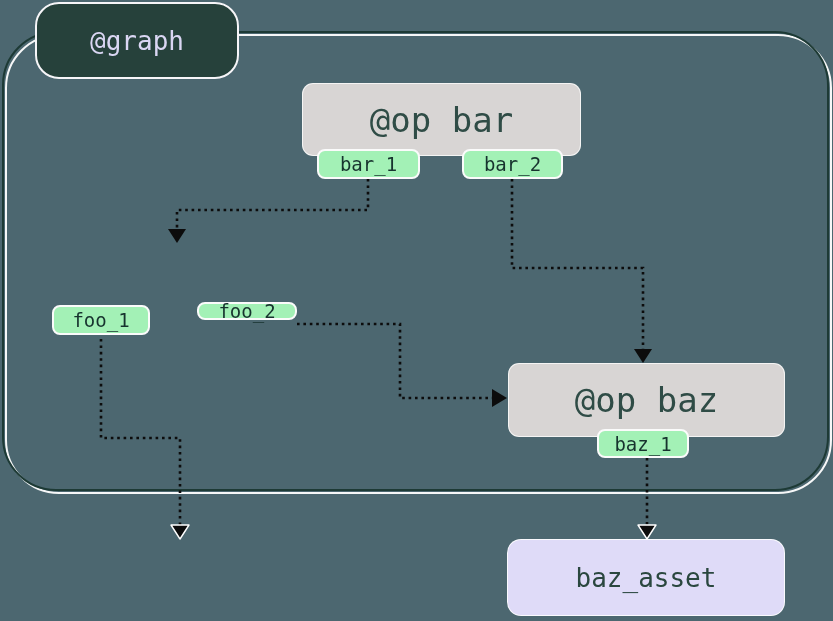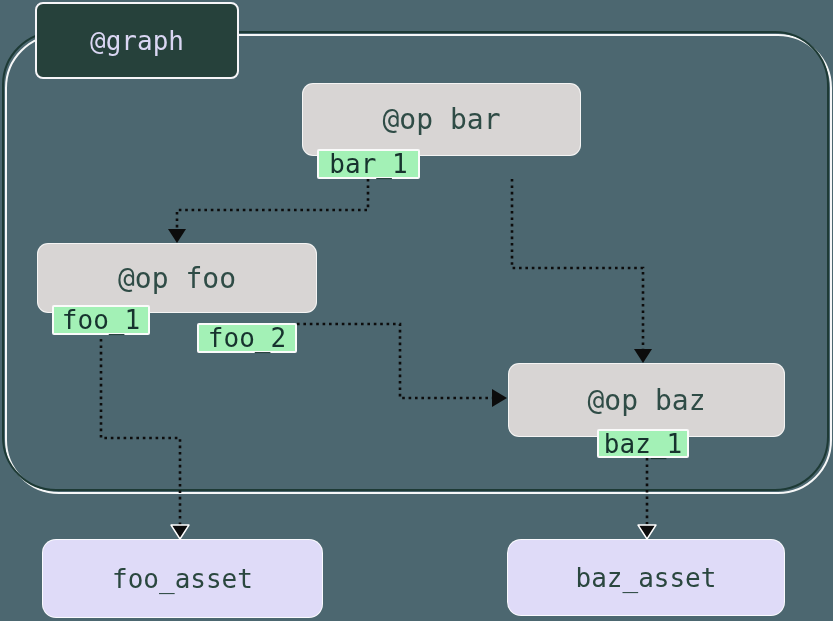--- a/index.html
+++ b/index.html
@@ -23,44 +23,44 @@
   .boundary-green{
     position:absolute;left:2px;top:31px;right:4px;bottom:130px;
     border:2.5px solid #1D3A35;
     border-radius:54px;
     z-index:1;
   }
   .graph-label{
     position:absolute;left:35px;top:2px;width:204px;height:77px;
     background:#26413B;
     border:2px solid #F6F5F8;
-    border-radius:8px;
+    border-radius:24px;
     box-sizing:border-box;
     display:flex;align-items:center;justify-content:center;
     color:#DAD6F3;font-size:26px;
     z-index:5;
   }
   .op{
     position:absolute;
     background:#D8D5D4;
     border:1.5px solid rgba(255,255,255,0.75);
     border-radius:11px;
     box-sizing:border-box;
     display:flex;align-items:center;justify-content:center;
-    color:#2F4C46;font-size:28px;
+    color:#2F4C46;font-size:34px;
     z-index:3;
   }
   .pill{
     position:absolute;
     background:#A3F1B6;
     border:2px solid #FBFBFB;
-    border-radius:2px;
+    border-radius:8px;
     box-sizing:border-box;
     display:flex;align-items:center;justify-content:center;
-    color:#17332E;font-size:26px;
+    color:#17332E;font-size:19px;
     z-index:4;
   }
   .asset{
     position:absolute;
     background:#DFDBF8;
     border:1.5px solid rgba(255,255,255,0.85);
     border-radius:14px;
     box-sizing:border-box;
     display:flex;align-items:center;justify-content:center;
     color:#2A473F;font-size:26px;
@@ -79,21 +79,21 @@
   }
   .arrow{fill:#0C0C0C;stroke-linejoin:round;}
   .arrow-halo{fill:#0C0C0C;stroke:#FFFFFF;stroke-width:1.4;stroke-linejoin:round;}
 
   
   #op-bar{left:302px;top:83px;width:279px;height:73px;}
   #pill-bar-1{left:317px;top:149px;width:103px;height:30px;}
   #pill-bar-2{left:462px;top:149px;width:101px;height:30px;}
   #op-foo{left:37px;top:243px;width:280px;height:70px;}
   #pill-foo-1{left:52px;top:305px;width:98px;height:30px;}
-  #pill-foo-2{left:197px;top:323px;width:100px;height:30px;}
+  #pill-foo-2{left:197px;top:302px;width:100px;height:18px;}
   #op-baz{left:508px;top:363px;width:277px;height:74px;}
   #pill-baz-1{left:597px;top:429px;width:92px;height:29px;}
   #asset-foo{left:42px;top:539px;width:281px;height:79px;}
   #asset-baz{left:507px;top:539px;width:278px;height:77px;}
 </style>
 </head>
 <body>
 
 <div class="stage">
 
@@ -103,41 +103,38 @@
   <div class="graph-label">
     <span>@graph</span>
   </div>
 
   <div class="op" id="op-bar">
     <span>@op bar</span>
   </div>
   <div class="pill" id="pill-bar-1">
     <span>bar_1</span>
   </div>
+  <div class="pill" id="pill-bar-2">
+    <span>bar_2</span>
+  </div>
 
-  <div class="op" id="op-foo">
-    <span>@op foo</span>
-  </div>
   <div class="pill" id="pill-foo-1">
     <span>foo_1</span>
   </div>
   <div class="pill" id="pill-foo-2">
     <span>foo_2</span>
   </div>
 
   <div class="op" id="op-baz">
     <span>@op baz</span>
   </div>
   <div class="pill" id="pill-baz-1">
     <span>baz_1</span>
   </div>
 
-  <div class="asset" id="asset-foo">
-    <span>foo_asset</span>
-  </div>
   <div class="asset" id="asset-baz">
     <span>baz_asset</span>
   </div>
 
   <svg class="edges" viewBox="0 0 833 621" xmlns="http://www.w3.org/2000/svg">
 
     <path class="edge-line" d="M368 179 V210 H177 V229"></path>
     <path class="arrow" d="M168 229 L186 229 L177 243 Z"></path>
 
     <path class="edge-line" d="M512 179 V268 H643 V349"></path>

